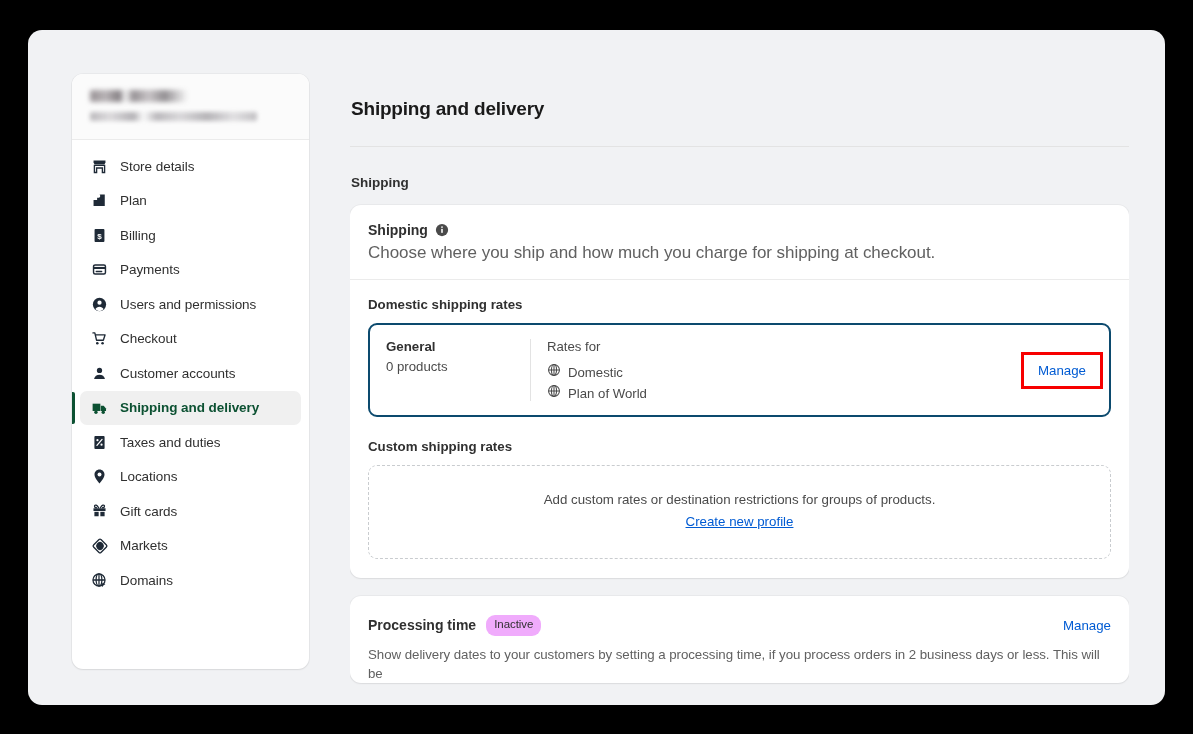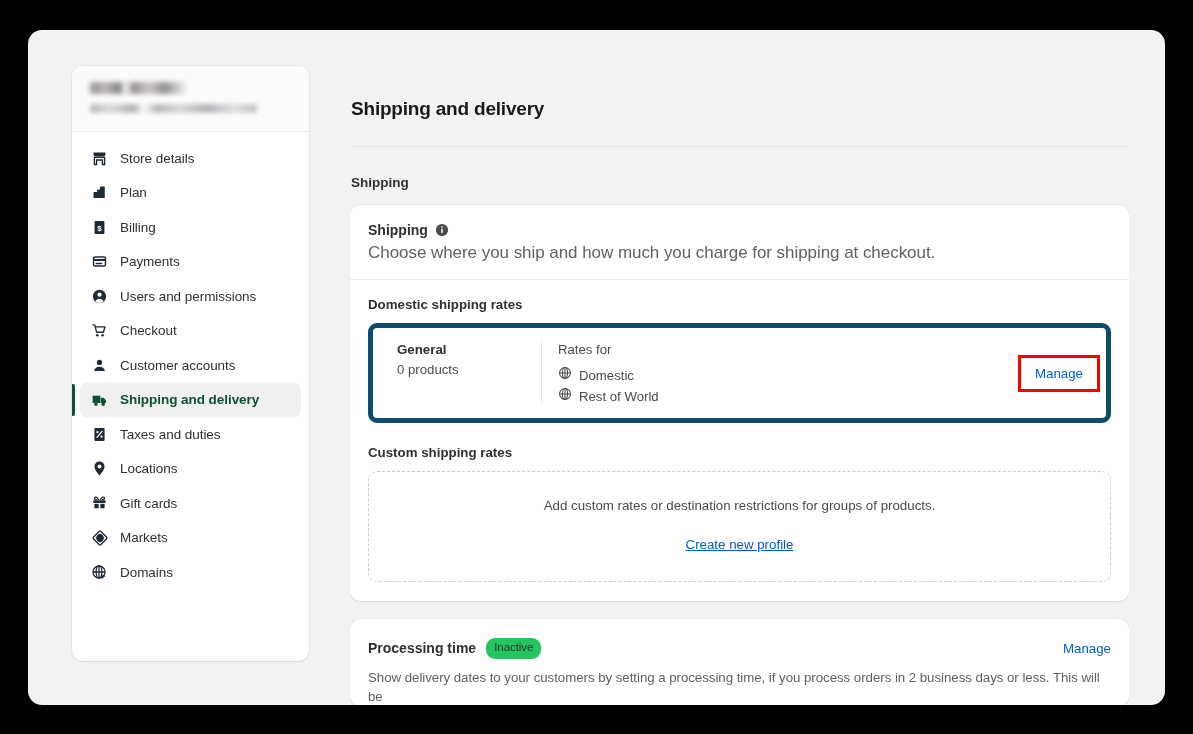--- a/index.html
+++ b/index.html
@@ -31,21 +31,21 @@
   .app-viewport {
     position: absolute;
     inset: 0;
     overflow: hidden;
   }
 
   
   .sidebar {
     position: absolute;
     left: 44px;
-    top: 36px;
+    top: 44px;
     width: 237px;
     height: 595px;
     background: #ffffff;
     border-radius: 11px;
     box-shadow: 0 0 0 1px rgba(0,0,0,0.035), 0 1px 2px rgba(0,0,0,0.07);
     overflow: hidden;
   }
 
   .store-header {
     height: 66px;
@@ -200,25 +200,25 @@
 
   .sub-label {
     font-size: 13.3px;
     font-weight: 600;
     color: #303030;
     margin-bottom: 11px;
   }
 
   
   .rate-box {
-    border: 5px solid #0c4a6e;
+    border: 2px solid #0c4a6e;
     border-radius: 9px;
     display: flex;
     align-items: stretch;
-    padding: 14px 0 14px 8px;
+    padding: 14px 0 14px 0;
     position: relative;
   }
 
   .rate-col-name {
     width: 160px;
     padding: 0 16px;
     flex: 0 0 160px;
   }
 
   .rate-name {
@@ -291,42 +291,42 @@
   .dashed-box {
     border: 1px dashed #c9cccf;
     border-radius: 9px;
     padding: 26px 20px 28px 20px;
     text-align: center;
   }
 
   .dashed-text {
     font-size: 13.3px;
     color: #4a4a4a;
-    margin-bottom: 22px;
+    margin-bottom: 5px;
   }
 
   
   .proc-card { margin-top: 18px; }
 
   .proc-head {
     display: flex;
     align-items: center;
     padding: 19px 18px 0 18px;
   }
 
   .proc-title {
     font-size: 14px;
     font-weight: 600;
     color: #303030;
     margin-right: 10px;
   }
 
   .badge {
     display: inline-block;
-    background: #22c55e;
+    background: #f0abfc;
     color: #303030;
     font-size: 11.5px;
     line-height: 1;
     padding: 4px 8px 5px 8px;
     border-radius: 9px;
     letter-spacing: -0.05px;
   }
 
   .spacer { flex: 1 1 auto; }
 
@@ -552,21 +552,21 @@
               </div>
 
               <div class="rate-chip">
                 <span>
                   <svg width="14" height="14" viewBox="0 0 16 16" fill="none" stroke="#4a4a4a" stroke-width="1.2">
                     <circle cx="8" cy="8" r="6.2"></circle>
                     <path d="M1.8 8h12.4M8 1.8v12.4"></path>
                     <ellipse cx="8" cy="8" rx="2.9" ry="6.2"></ellipse>
                   </svg>
                 </span>
-                <span>Rest of World</span>
+                <span>Plan of World</span>
               </div>
             </div>
 
             <div class="rate-action">
               <div class="annot-box">
                 <span class="link">Manage</span>
               </div>
             </div>
 
           </div>

